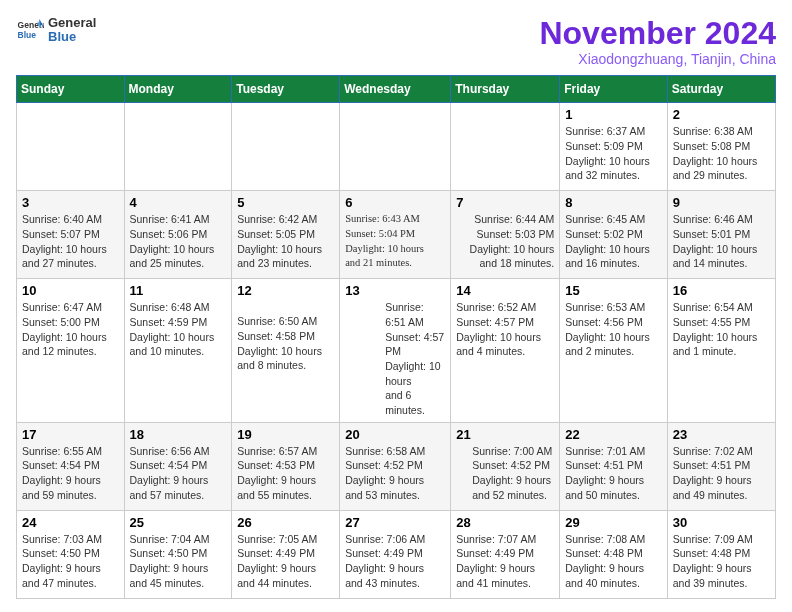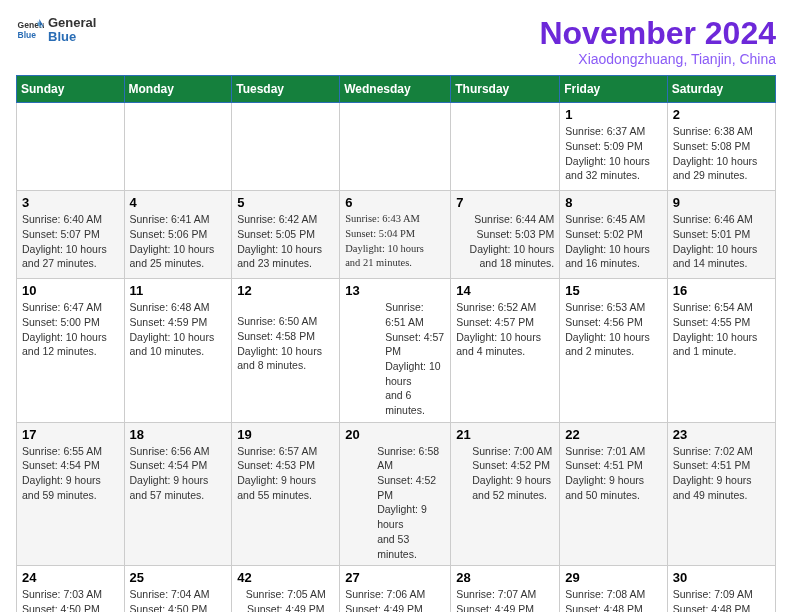--- a/index.html
+++ b/index.html
@@ -253,21 +253,21 @@
         </td>
         <td>
           <span class="day-number">19</span>
           <div class="day-info" style="white-space: pre-line;">Sunrise: 6:57 AM
 Sunset: 4:53 PM
 Daylight: 9 hours
 and 55 minutes.</div>
         </td>
         <td>
           <span class="day-number">20</span>
-          <div class="day-info" style="white-space: pre-line; margin-left: 32px;">Sunrise: 6:58 AM
+          <div class="day-info" style="white-space: pre-line;">Sunrise: 6:58 AM
 Sunset: 4:52 PM
 Daylight: 9 hours
 and 53 minutes.</div>
         </td>
         <td>
           <span class="day-number">21</span>
           <div class="day-info" style="white-space: pre-line; margin-left: 16px;">Sunrise: 7:00 AM
 Sunset: 4:52 PM
 Daylight: 9 hours
 and 52 minutes.</div>
@@ -296,22 +296,22 @@
 and 47 minutes.</div>
         </td>
         <td>
           <span class="day-number">25</span>
           <div class="day-info" style="white-space: pre-line;">Sunrise: 7:04 AM
 Sunset: 4:50 PM
 Daylight: 9 hours
 and 45 minutes.</div>
         </td>
         <td>
-          <span class="day-number">42</span>
-          <div class="day-info" style="white-space: pre-line; text-align: center;">Sunrise: 7:05 AM
+          <span class="day-number">26</span>
+          <div class="day-info" style="white-space: pre-line;">Sunrise: 7:05 AM
 Sunset: 4:49 PM
 Daylight: 9 hours
 and 44 minutes.</div>
         </td>
         <td>
           <span class="day-number">27</span>
           <div class="day-info" style="white-space: pre-line;">Sunrise: 7:06 AM
 Sunset: 4:49 PM
 Daylight: 9 hours
 and 43 minutes.</div>

